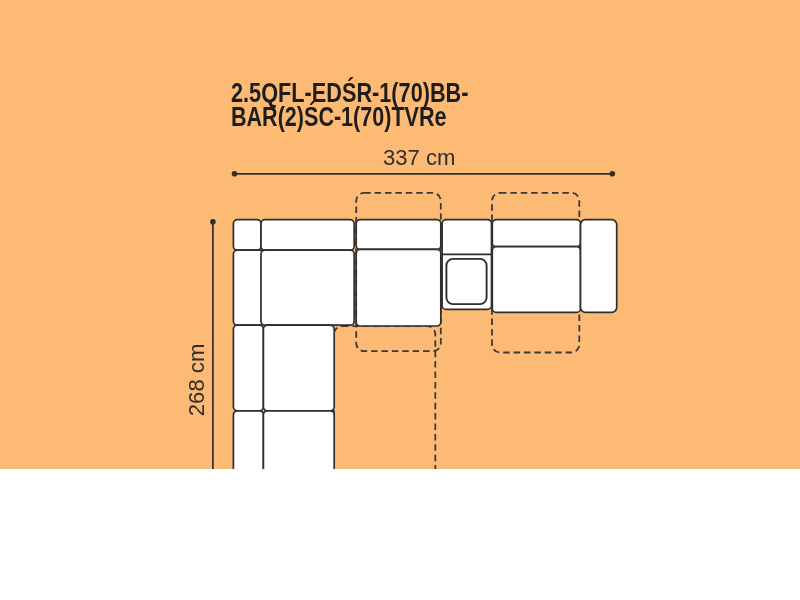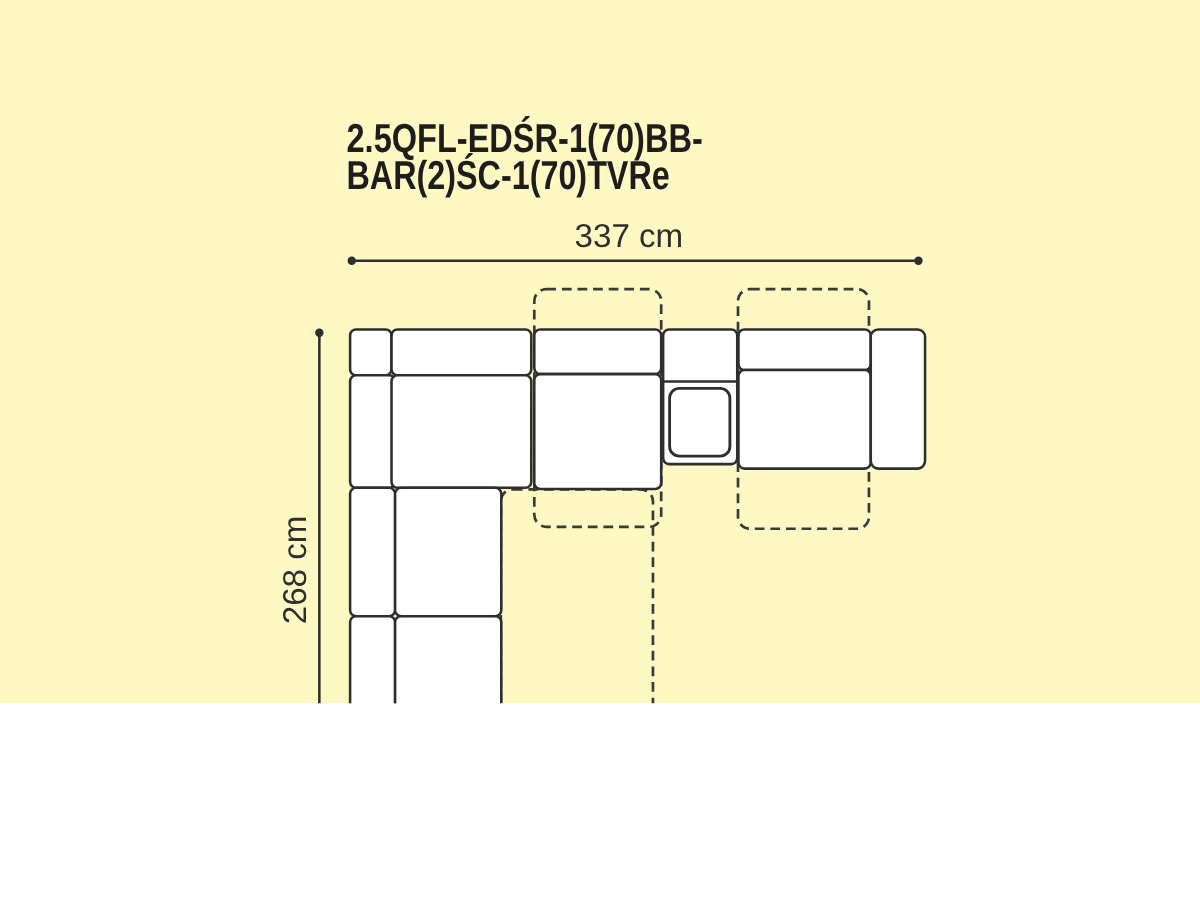--- a/index.html
+++ b/index.html
@@ -1,16 +1,16 @@
 <!DOCTYPE html>
 <html><head>
 <meta charset="utf-8">
 <style>
   html,body{margin:0;padding:0;background:#ffffff;}
-  .page{position:relative;width:800px;height:469px;background:#fef9c3;overflow:hidden;
+  .page{position:relative;width:800px;height:469px;background:#fdba74;overflow:hidden;
         font-family:"Liberation Sans", sans-serif;}
   svg{position:absolute;left:0;top:0;}
   .title{font-weight:bold;font-size:27px;fill:#1d1d1d;letter-spacing:0px;}
   .dim{font-size:22px;fill:#2e2e2e;}
 </style>
 </head>
 <body>
 <div class="page">
 <svg width="800" height="600" viewBox="0 0 800 600">
 

